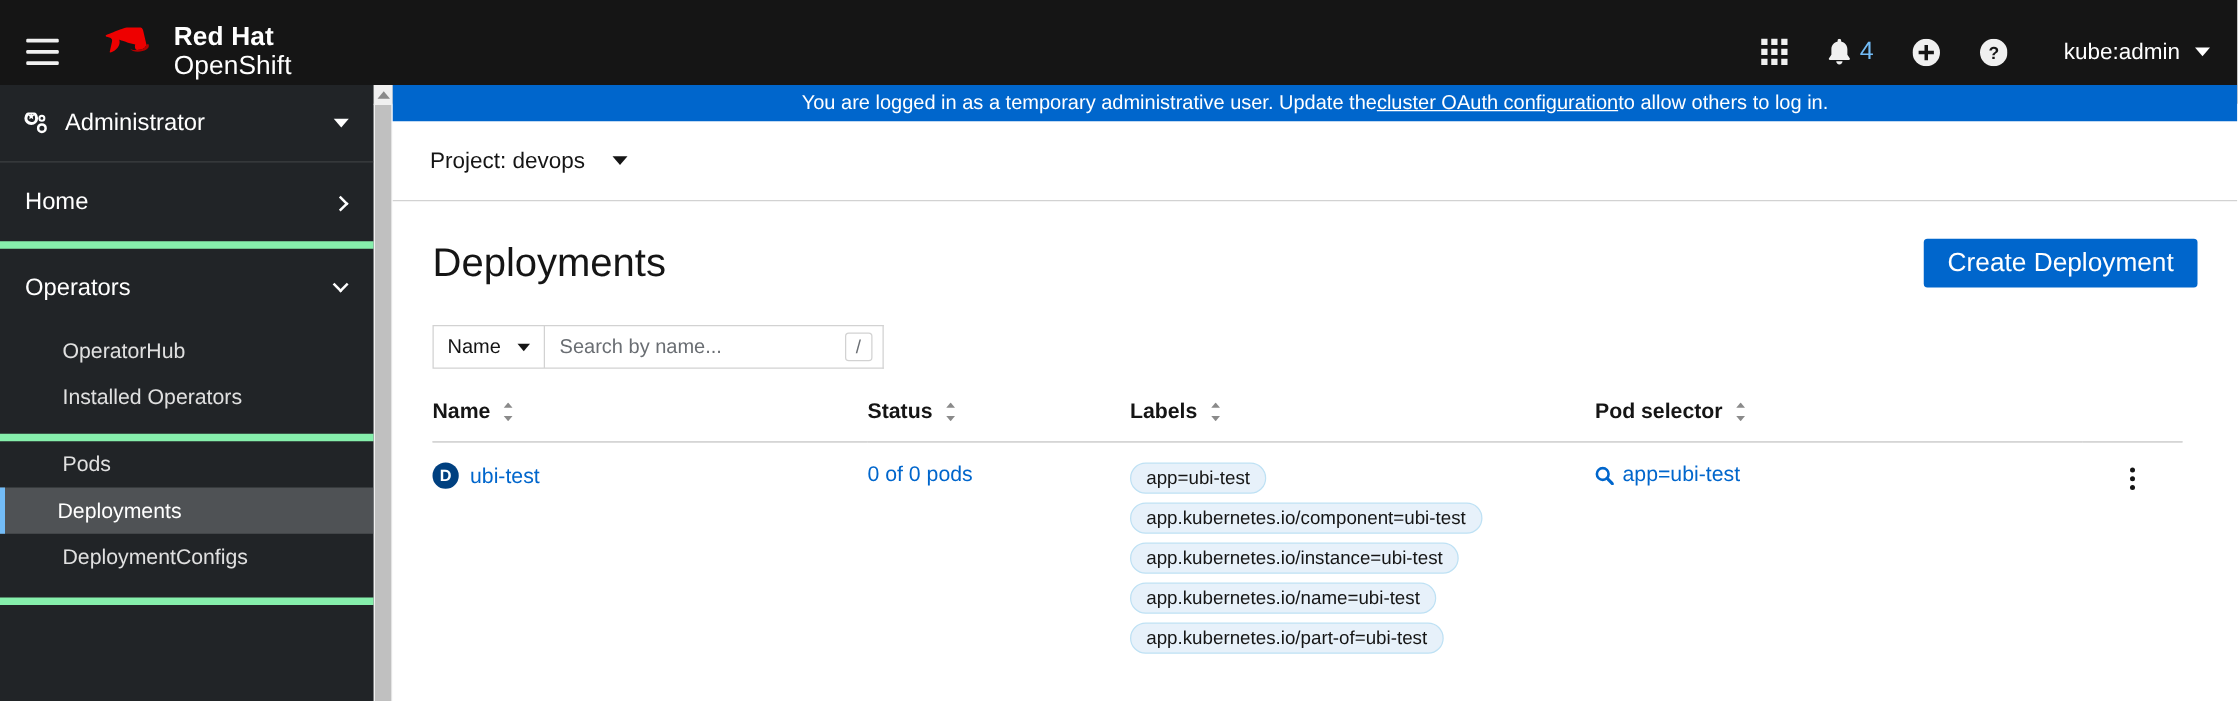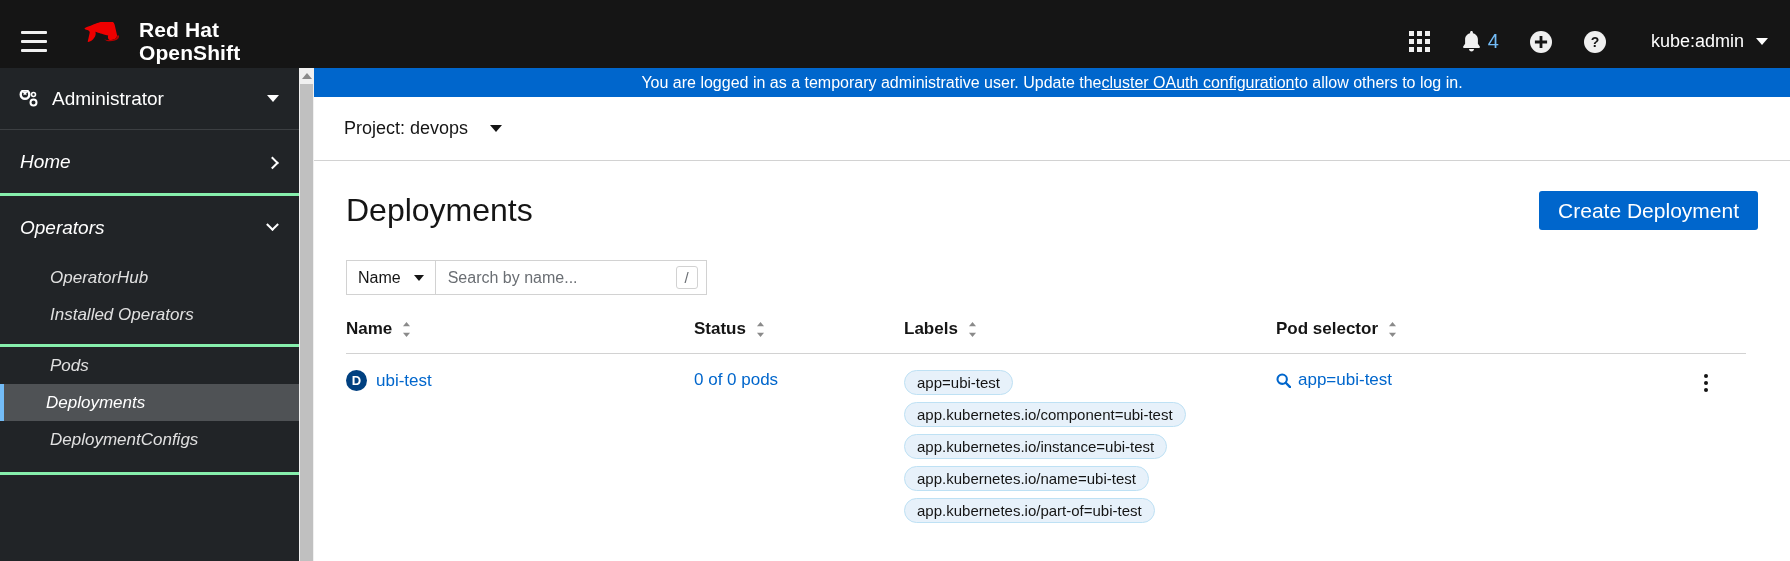--- a/index.html
+++ b/index.html
@@ -31,21 +31,21 @@
   .brand {
     display: flex; align-items: center; gap: 11px;
     margin-left: 6px; cursor: pointer;
   }
   .brand-hat { width: 54px; height: 40px; flex: none; }
   .brand-text {
     color: #ffffff; line-height: 1.08;
     font-size: 21px; letter-spacing: .1px;
   }
   .brand-text .l1 { font-weight: bold; display: block; }
-  .brand-text .l2 { font-weight: bold; display: block; text-align: right; }
+  .brand-text .l2 { font-weight: normal; display: block; text-align: right; }
   .cluster-select {
     margin-left: 42px; height: 68px;
     border-left: 1px solid #3c3f42;
     border-right: 1px solid #3c3f42;
     padding: 0 26px;
     display: flex; align-items: center; gap: 30px;
     cursor: pointer;
   }
   .cluster-select .lbl { color: #ffffff; font-size: 18px; }
   .caret-down {
@@ -87,21 +87,21 @@
     height: 62px; display: flex; align-items: center;
     padding: 0 20px 0 18px;
     border-bottom: 1px solid #3c3f42;
     cursor: pointer;
   }
   .persp-icon { width: 22px; color: #ffffff; flex: none; }
   .persp-label {
     color: #ffffff; font-size: 19px; margin-left: 12px;
   }
   .persp-caret { margin-left: auto; }
-  .nav-section { border-bottom: 3px solid #86efac; font-style: italic; }
+  .nav-section { border-bottom: 6px solid #86efac; }
   .nav-group {
     height: 63px; display: flex; align-items: center;
     padding: 0 22px 0 20px; cursor: pointer;
   }
   .nav-group .g-label { color: #ffffff; font-size: 19px; }
   .nav-group .g-caret { margin-left: auto; }
   .chev {
     width: 9px; height: 9px;
     border-right: 2.5px solid #ffffff;
     border-bottom: 2.5px solid #ffffff;

